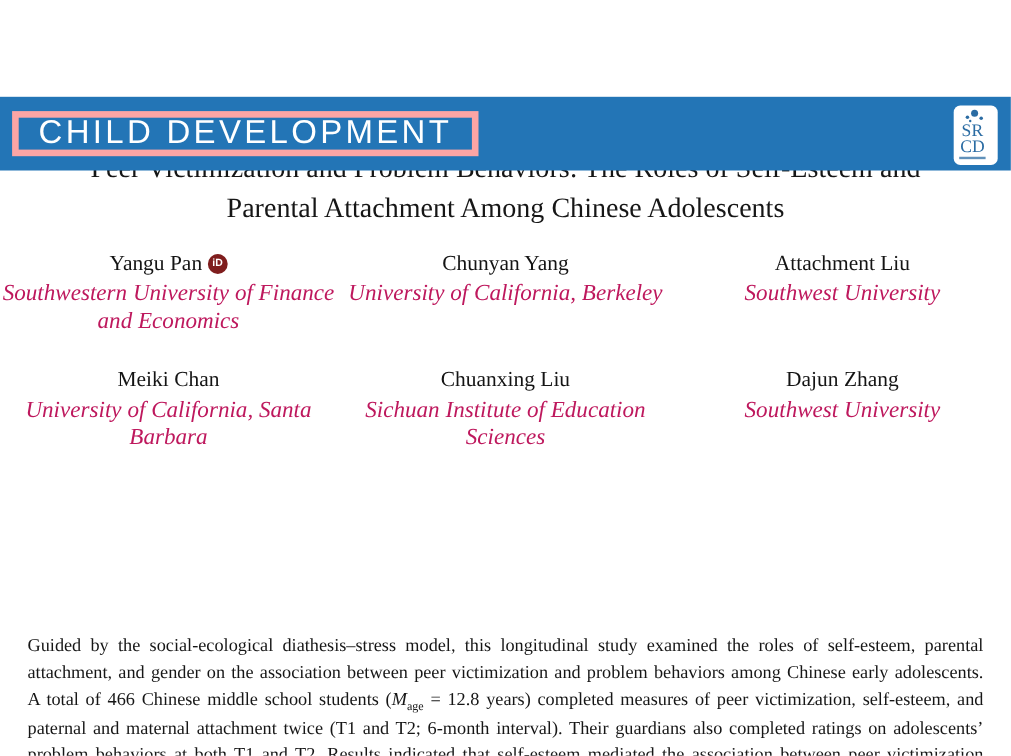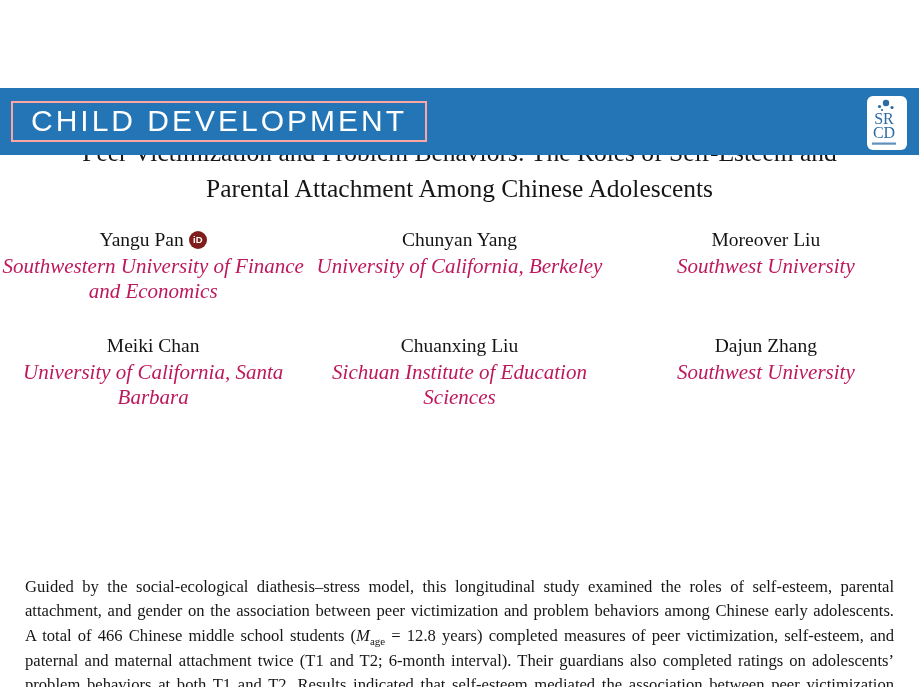--- a/index.html
+++ b/index.html
@@ -11,21 +11,21 @@
   }
   .page { position:relative; width:919px; height:687px; background:#fff; }
 
   
   .header-bar {
     position:absolute; top:0; left:0; width:919px; height:67px;
     background:#2375b6;
   }
   .journal-title-box {
     position:absolute; left:11px; top:13px; height:41px;
-    border:2px solid #fca5a5;
+    border:6px solid #fca5a5;
     display:flex; align-items:center;
     padding:0 18px 2px 18px;
   }
   .journal-title {
     font-family:"Liberation Sans", sans-serif;
     font-size:30px; font-weight:400; letter-spacing:3px;
     color:#ffffff; white-space:nowrap;
   }
   .srcd-logo {
     position:absolute; right:12px; top:8px; width:40px; height:54px;
@@ -118,21 +118,21 @@
 
     <div class="author-cell">
       <div class="author-name">
         <span>Chunyan Yang</span>
       </div>
       <div class="author-affiliation">University of California, Berkeley</div>
     </div>
 
     <div class="author-cell">
       <div class="author-name">
-        <span>Moreover Liu</span>
+        <span>Attachment Liu</span>
       </div>
       <div class="author-affiliation">Southwest University</div>
     </div>
 
     <div class="author-cell">
       <div class="author-name">
         <span>Meiki Chan</span>
       </div>
       <div class="author-affiliation">University of California, Santa Barbara</div>
     </div>

